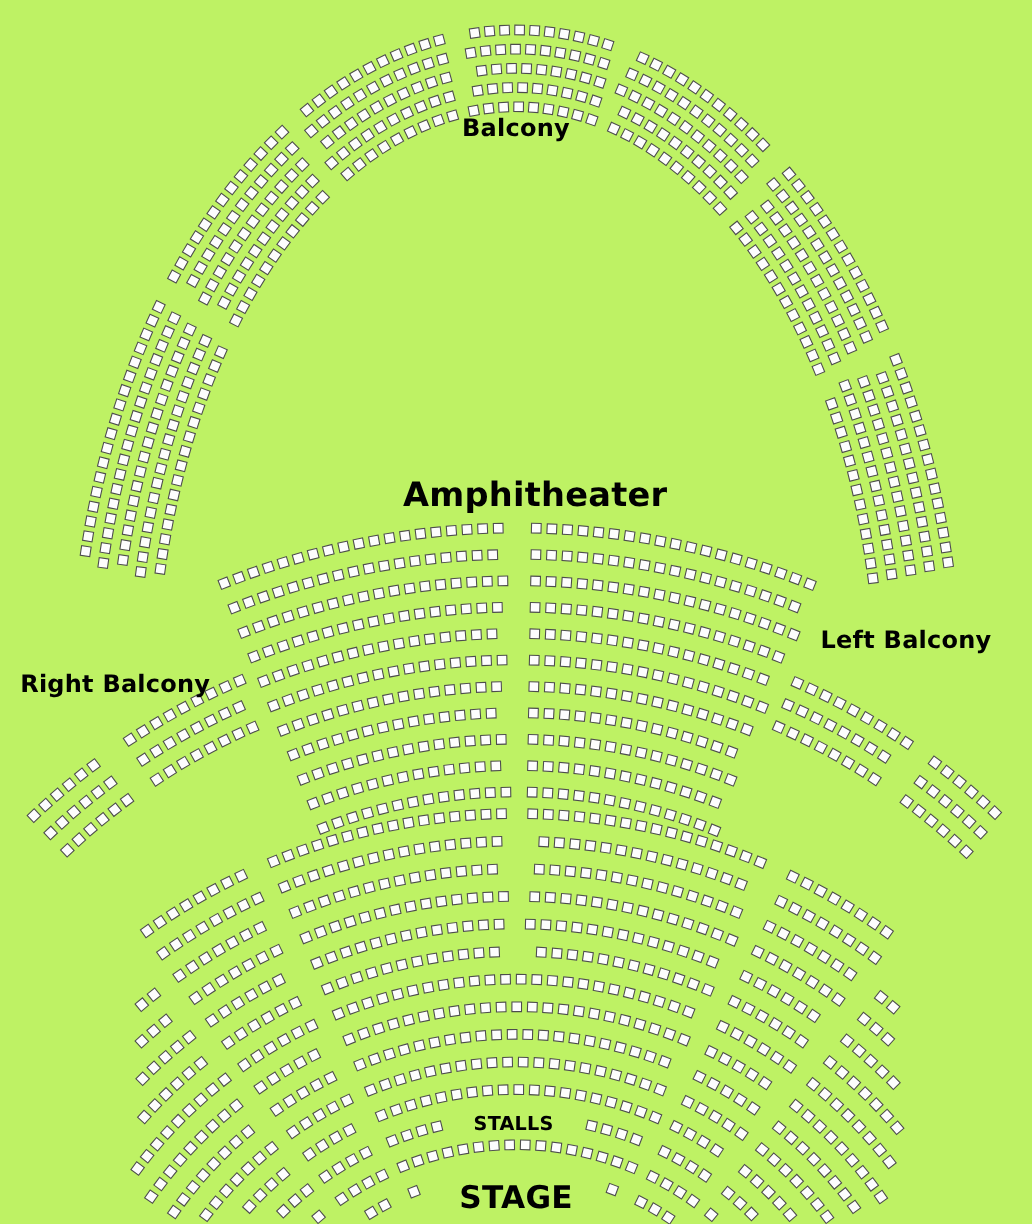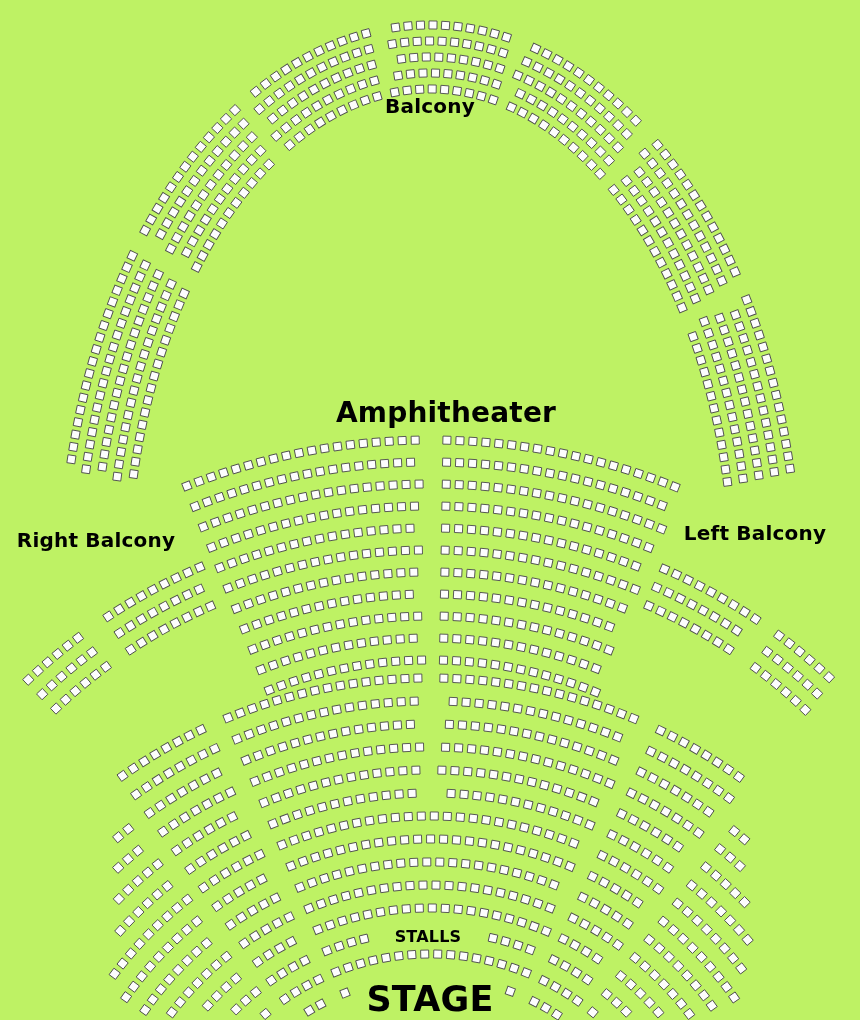--- a/index.html
+++ b/index.html
@@ -7,24 +7,24 @@
     position:relative;width:860px;height:1020px;overflow:hidden;
     font-family:"DejaVu Sans","Liberation Sans",sans-serif;background:#bef264;
   }
   .chart svg{position:absolute;left:0;top:0;}
   .lbl{
     position:absolute;transform:translate(-50%,-50%);
     font-weight:600;color:#000;white-space:nowrap;letter-spacing:.2px;
   }
   #lbl-balcony{left:430px;top:106px;font-size:20px;}
   #lbl-amphitheater{left:446px;top:412px;font-size:28px;}
-  #lbl-right-balcony{left:96px;top:540px;font-size:20px;}
+  #lbl-right-balcony{left:96px;top:570px;font-size:20px;}
   #lbl-left-balcony{left:755px;top:533px;font-size:20px;}
   #lbl-stalls{left:428px;top:936px;font-size:16px;}
-  #lbl-stage{left:430px;top:999px;font-size:35px;}
+  #lbl-stage{left:430px;top:999px;font-size:26px;}
 </style>
 </head>
 <body>
 
 <div class="chart">
   <svg id="seatmap" width="860" height="1020" viewBox="0 0 860 1020">
       <rect x="-4" y="-4" width="8" height="8" fill="#fdfdfd" stroke="#4d4d4d" stroke-width="0.9" transform="translate(790.0 468.6) rotate(-98.0)"></rect>
       <rect x="-4" y="-4" width="8" height="8" fill="#fdfdfd" stroke="#4d4d4d" stroke-width="0.9" transform="translate(788.1 456.2) rotate(-98.8)"></rect>
       <rect x="-4" y="-4" width="8" height="8" fill="#fdfdfd" stroke="#4d4d4d" stroke-width="0.9" transform="translate(786.1 443.9) rotate(-99.7)"></rect>
       <rect x="-4" y="-4" width="8" height="8" fill="#fdfdfd" stroke="#4d4d4d" stroke-width="0.9" transform="translate(783.9 431.6) rotate(-100.6)"></rect>

